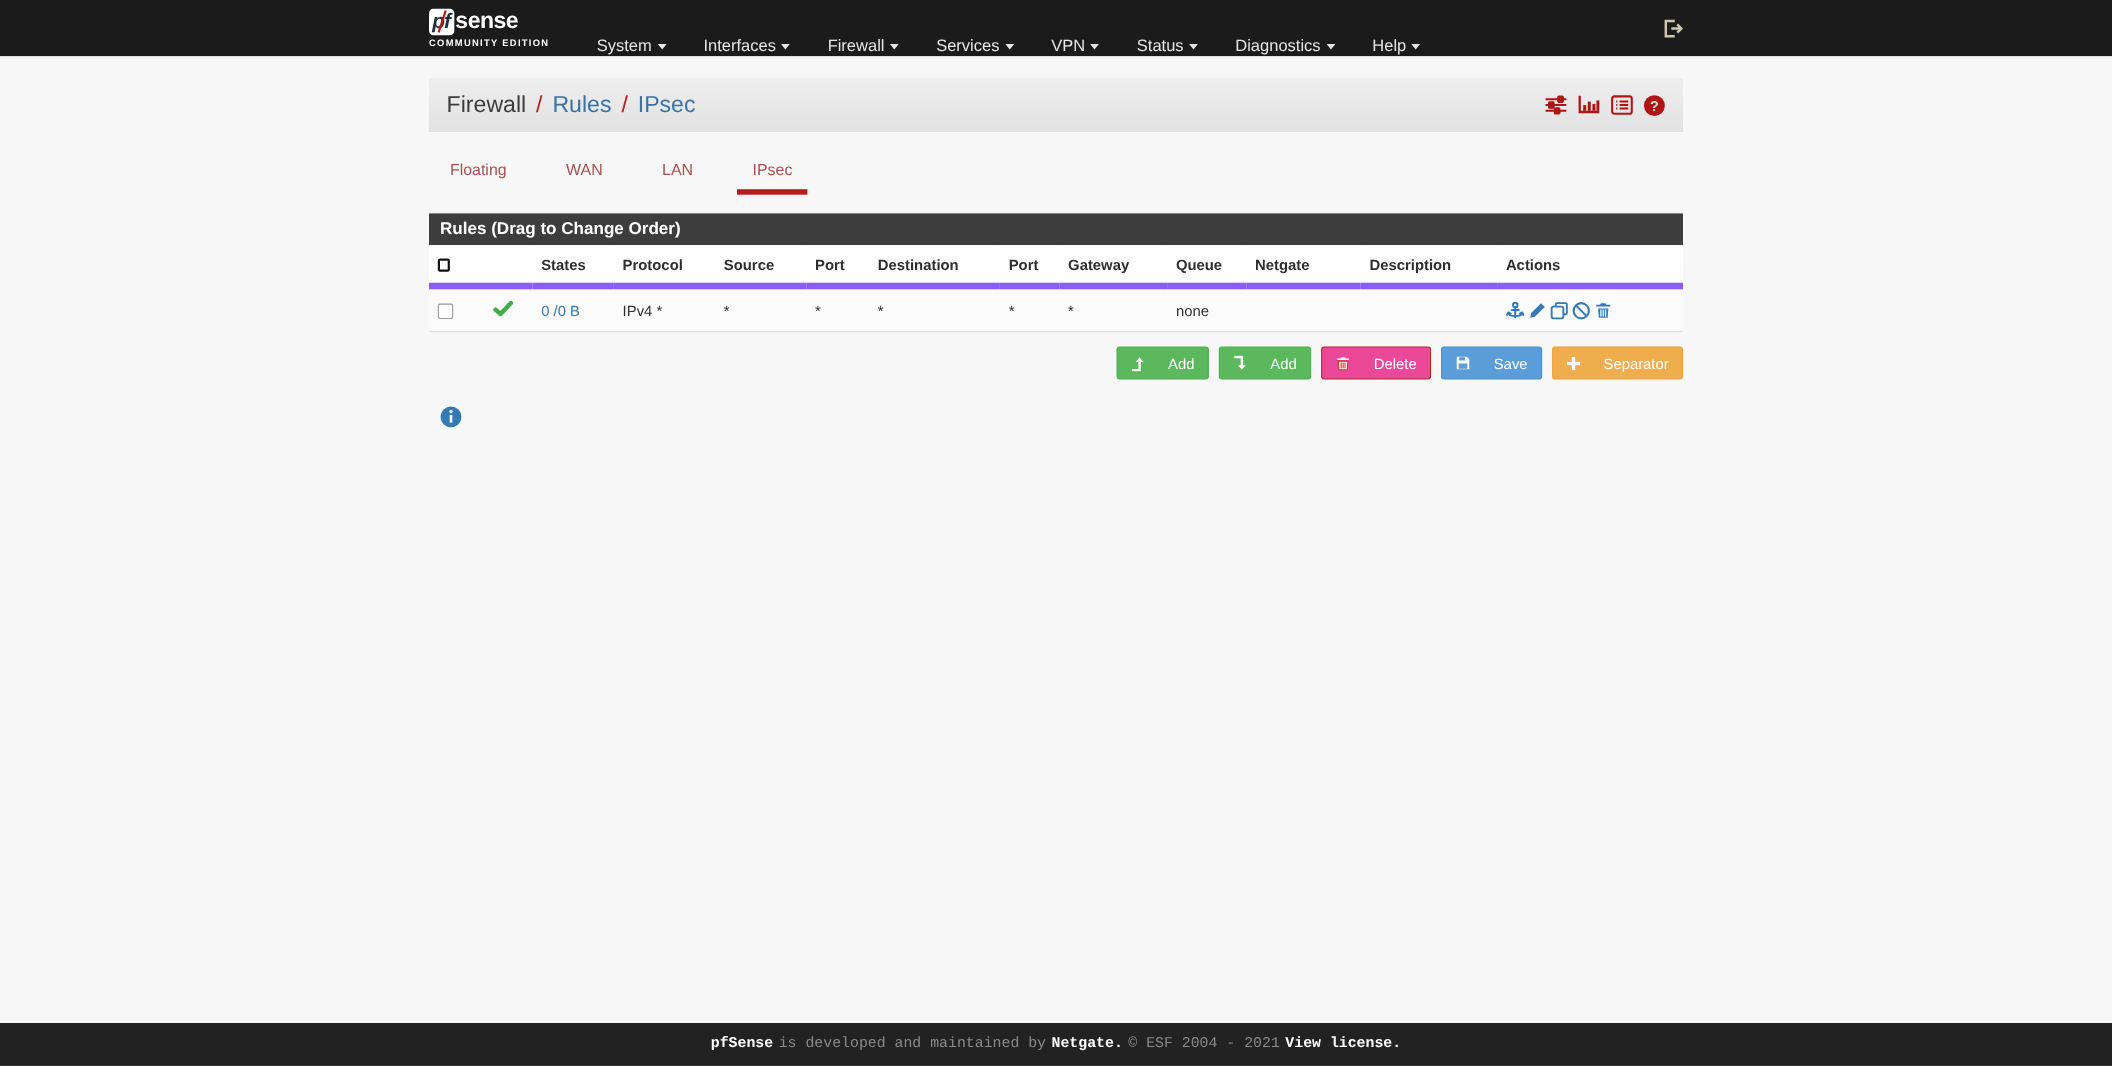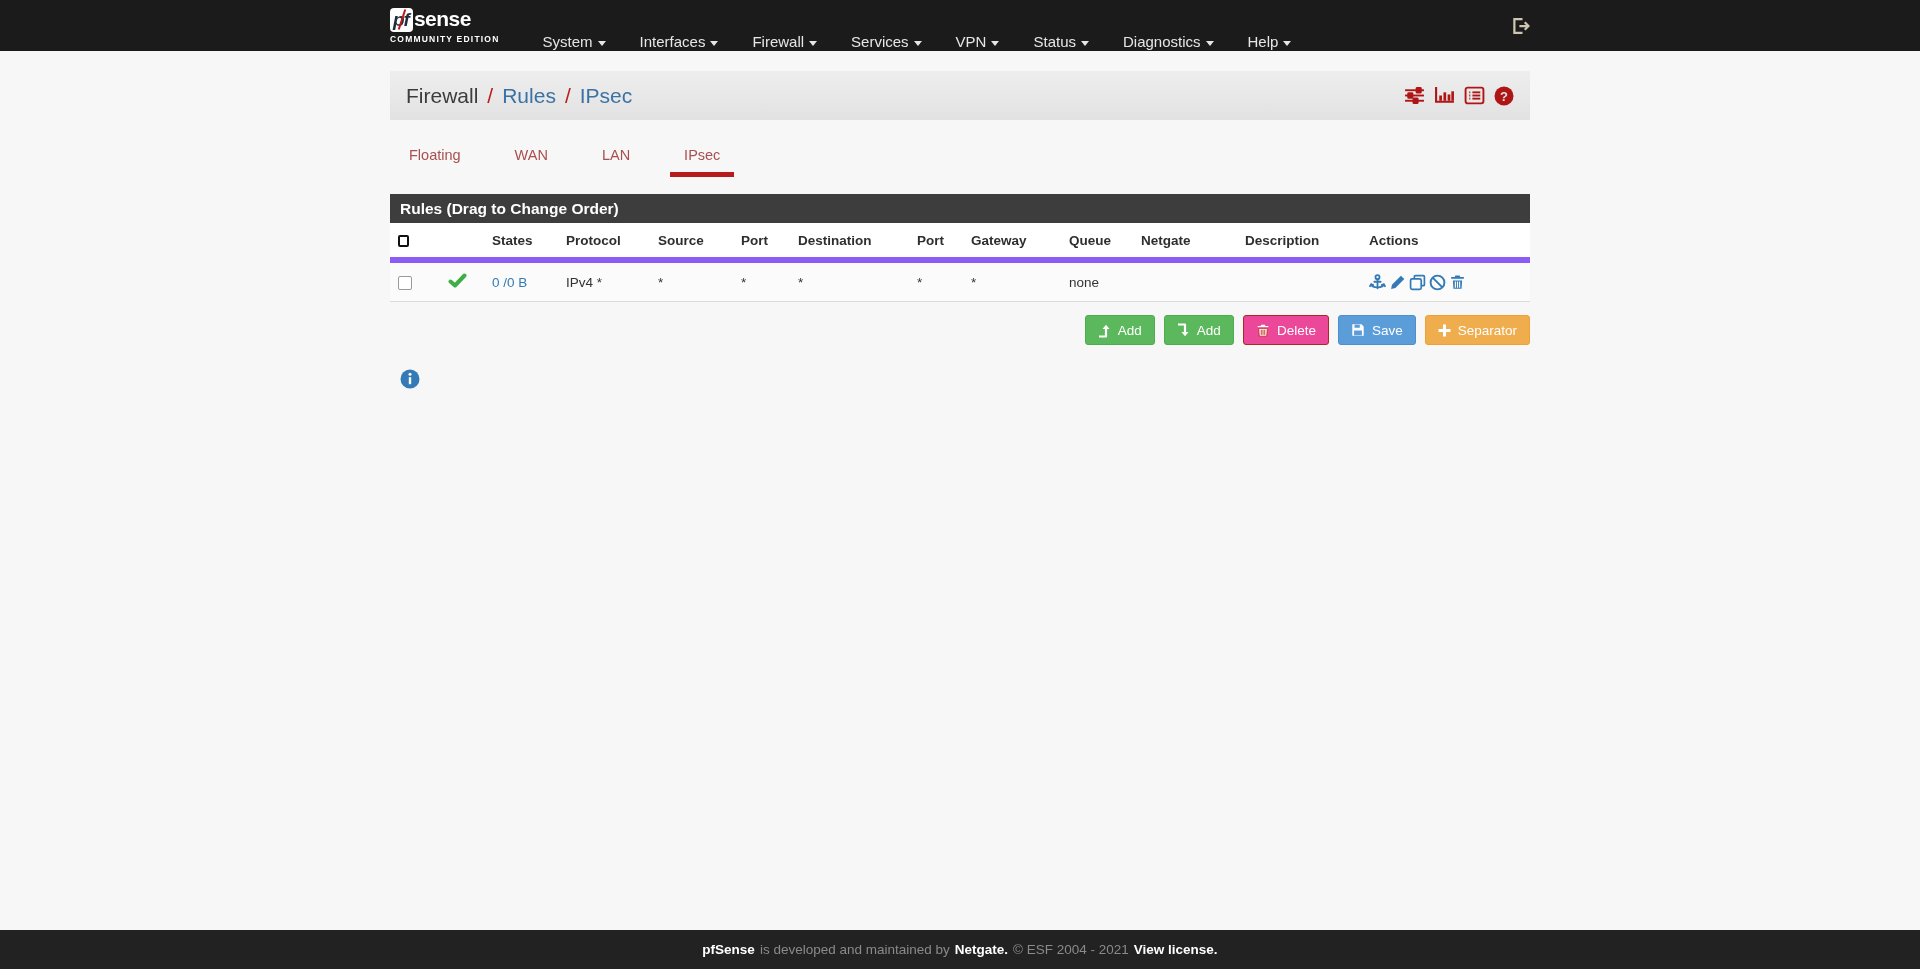--- a/index.html
+++ b/index.html
@@ -90,37 +90,37 @@
   }
   .states-link { color: #337ab7; text-decoration: none; cursor: pointer; }
   .queue-cell { color: #4a4a4a; }
   .action-icons { display: flex; align-items: center; gap: 3px; }
   .aicon { color: #337ab7; cursor: pointer; display: inline-flex; align-items: center; }
   .check-ok { color: #3fae49; display: inline-flex; }
 
   
   .btn-bar { display: flex; justify-content: flex-end; gap: 9px; margin-top: 13px; }
   .btn {
-    display: inline-flex; align-items: center; gap: 7px; height: 30px; padding: 0 12px;
+    display: inline-flex; align-items: center; gap: 21px; height: 30px; padding: 0 12px;
     border-radius: 3px; color: #fff; font-size: 13.5px; cursor: pointer; border: 1px solid transparent;
   }
   .btn svg { display: block; }
   .btn-success { background: #5cb85c; border-color: #4cae4c; }
   .btn-danger  { background: #ec4899; border-color: #ac2925; }
   .btn-save    { background: #5b9dd9; border-color: #4b8fcc; }
   .btn-warning { background: #f0ad4e; border-color: #eea236; }
 
   .info-row { margin-top: 24px; padding-left: 10px; }
   .info-icon { color: #337ab7; cursor: pointer; display: inline-flex; }
 
   
   .footer {
     position: absolute; left: 0; bottom: 0; width: 100%; height: 39px;
     background: #222; color: #8a8a8a; font-size: 13.5px;
-    display: flex; align-items: center; justify-content: center; gap: 5px;
+    display: flex; align-items: center; justify-content: center; gap: 5px; font-family: Liberation Mono, monospace;
   }
   .footer .strong { color: #fff; font-weight: bold; }
   .footer .flink { color: #fff; font-weight: bold; cursor: pointer; text-decoration: none; }
 </style>
 </head>
 <body>
 
 <nav class="navbar">
   <div class="container navbar-inner">
     <div class="brand">

